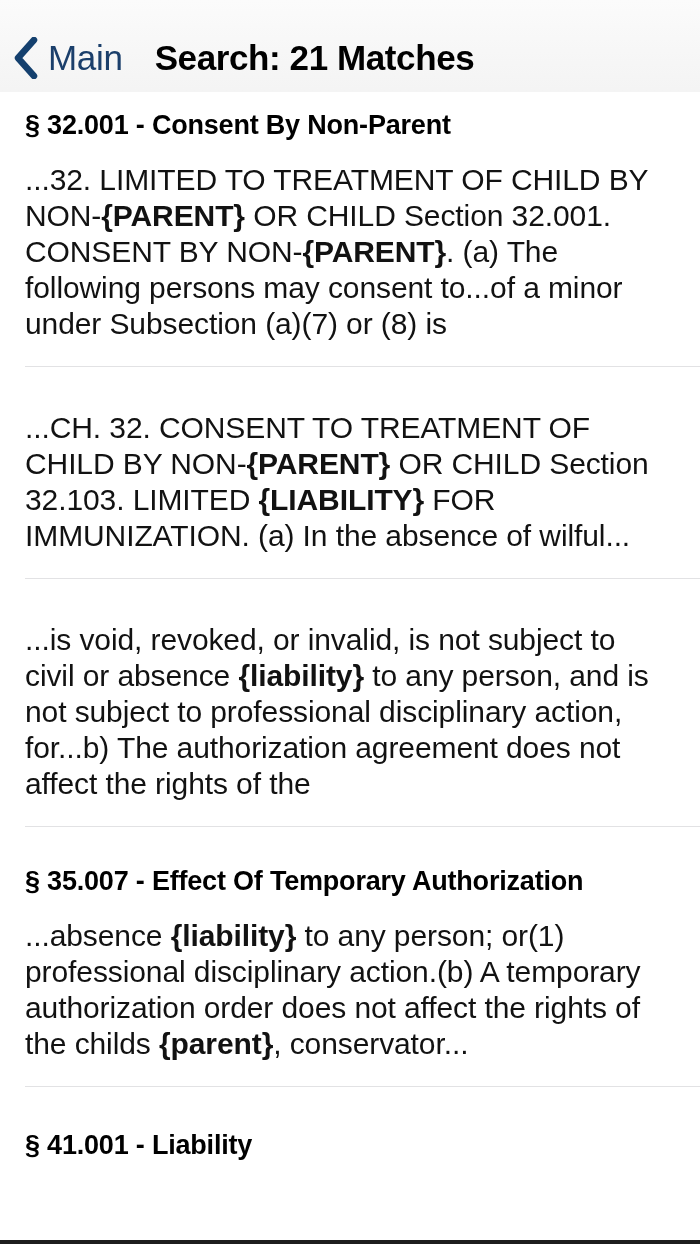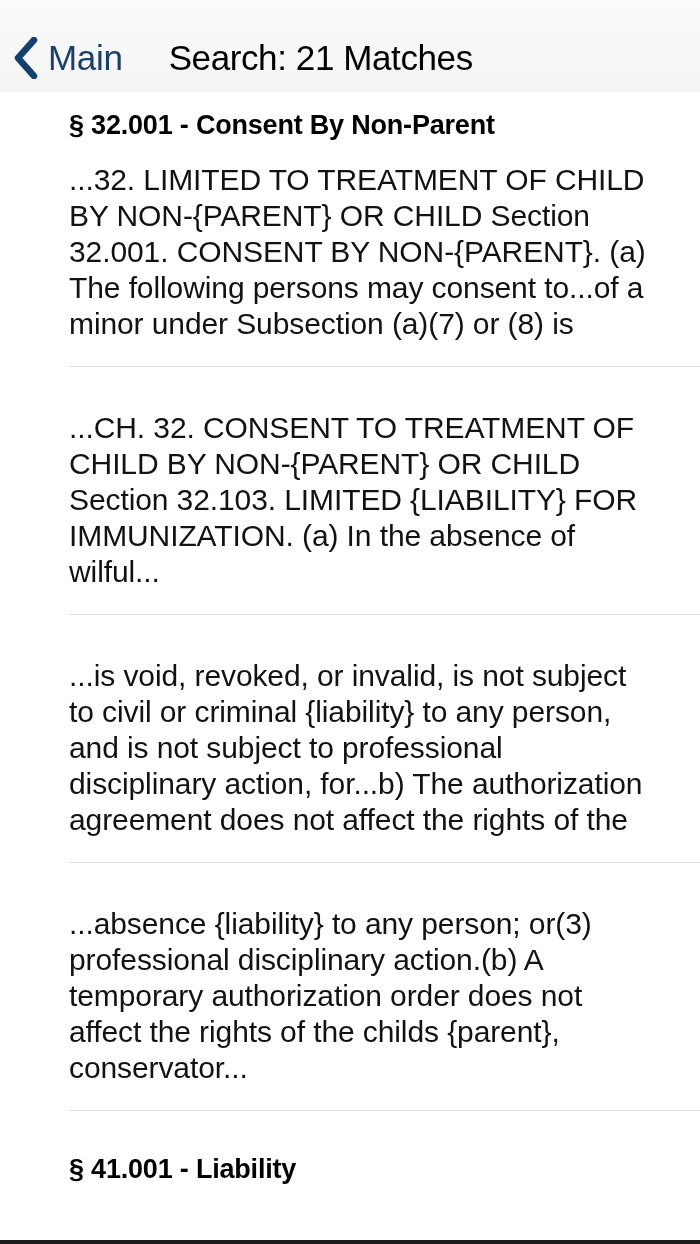--- a/index.html
+++ b/index.html
@@ -40,39 +40,38 @@
     height: 42px;
     flex: none;
   }
   .back-label {
     color: #1b3f6b;
     font-size: 35px;
     letter-spacing: -0.3px;
     line-height: 1;
   }
   .nav-title {
-    margin-left: 46px;
+    margin-left: 32px;
     color: #000000;
     font-size: 35px;
-    font-weight: normal;
+    font-weight: bold;
     letter-spacing: -0.4px;
     line-height: 1;
     white-space: nowrap;
   }
 
   
   .results {
     position: absolute;
     top: 92px;
     left: 0;
     right: 0;
     bottom: 4px;
     overflow: hidden;
     background: #ffffff;
-    padding-left: 44px;
   }
   .result-item {
     position: relative;
     padding: 0 24px 0 25px;
   }
   .result-item + .result-item {
     margin-top: 22px;
   }
   .result-item + .result-item::before {
     content: "";
@@ -95,21 +94,21 @@
   .result-snippet {
     font-size: 30px;
     color: #121212;
     line-height: 1.2;
     letter-spacing: -0.1px;
     padding-top: 22px;
     padding-bottom: 24px;
     padding-right: 20px;
   }
   .result-snippet b {
-    font-weight: normal;
+    font-weight: bold;
   }
   .result-item.last .result-title {
     padding-top: 22px;
   }
 
   
   .bottom-edge {
     position: absolute;
     left: 0;
     right: 0;
@@ -136,23 +135,24 @@
 <div class="results">
 
 <div class="result-item">
       <div class="result-title">§ 32.001 - Consent By Non-Parent</div>
       <div class="result-snippet"><span>...32. LIMITED TO TREATMENT OF CHILD BY NON-</span><b>{PARENT}</b><span> OR CHILD Section 32.001. CONSENT BY NON-</span><b>{PARENT}</b><span>. (a) The following persons may consent to...of a minor under Subsection (a)(7) or (8) is</span></div>
     </div>
     <div class="result-item">
       <div class="result-snippet"><span>...CH. 32. CONSENT TO TREATMENT OF CHILD BY NON-</span><b>{PARENT}</b><span> OR CHILD Section 32.103. LIMITED </span><b>{LIABILITY}</b><span> FOR IMMUNIZATION. (a) In the absence of wilful...</span></div>
     </div>
     <div class="result-item">
-      <div class="result-snippet"><span>...is void, revoked, or invalid, is not subject to civil or criminal </span><b>{liability}</b><span> to any person, and is not subject to professional disciplinary action, for...b) The authorization agreement does not affect the rights of the</span></div>
+      <div class="result-snippet"><span>...is void, revoked, or invalid, is not subject to civil or absence </span><b>{liability}</b><span> to any person, and is not subject to professional disciplinary action, for...b) The authorization agreement does not affect the rights of the</span></div>
     </div>
     <div class="result-item">
-      <div class="result-snippet"><span>...absence </span><b>{liability}</b><span> to any person; or(3) professional disciplinary action.(b) A temporary authorization order does not affect the rights of the childs </span><b>{parent}</b><span>, conservator...</span></div>
+      <div class="result-title">§ 35.007 - Effect Of Temporary Authorization</div>
+      <div class="result-snippet"><span>...absence </span><b>{liability}</b><span> to any person; or(1) professional disciplinary action.(b) A temporary authorization order does not affect the rights of the childs </span><b>{parent}</b><span>, conservator...</span></div>
     </div>
     <div class="result-item last">
       <div class="result-title">§ 41.001 - Liability</div>
     </div>
   </div>
 
 <div class="bottom-edge"></div>
 
 </body></html>

